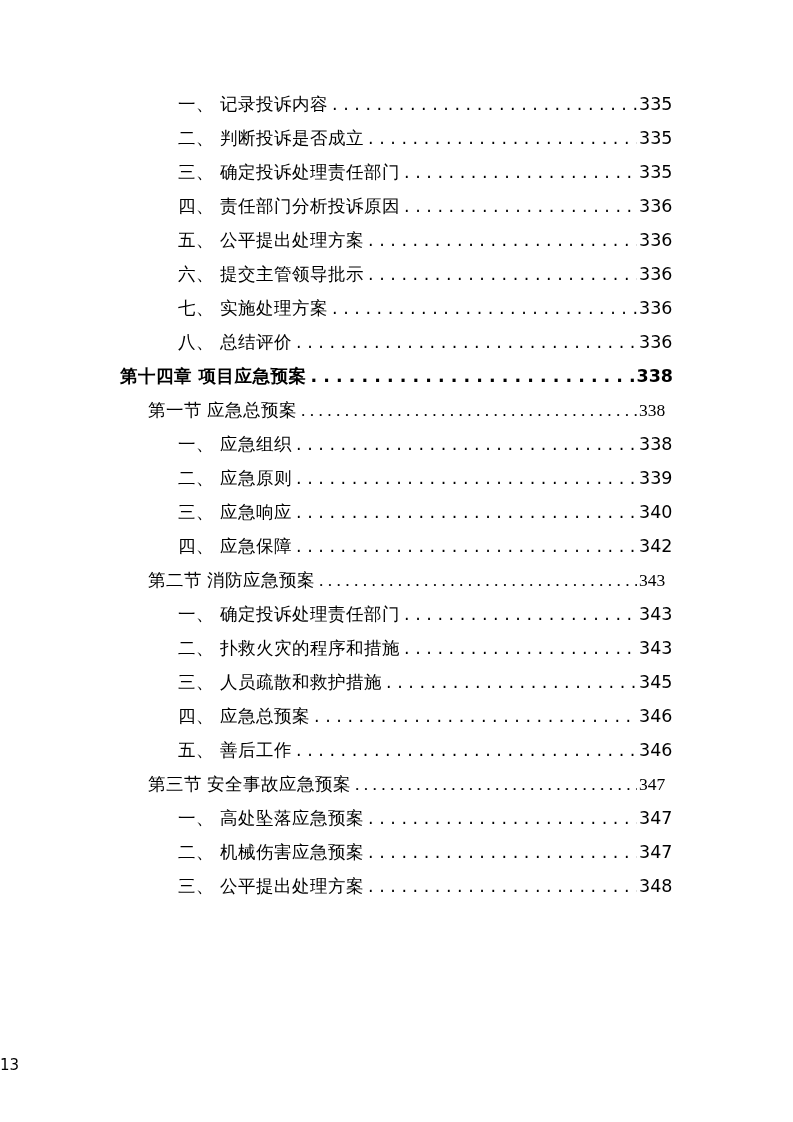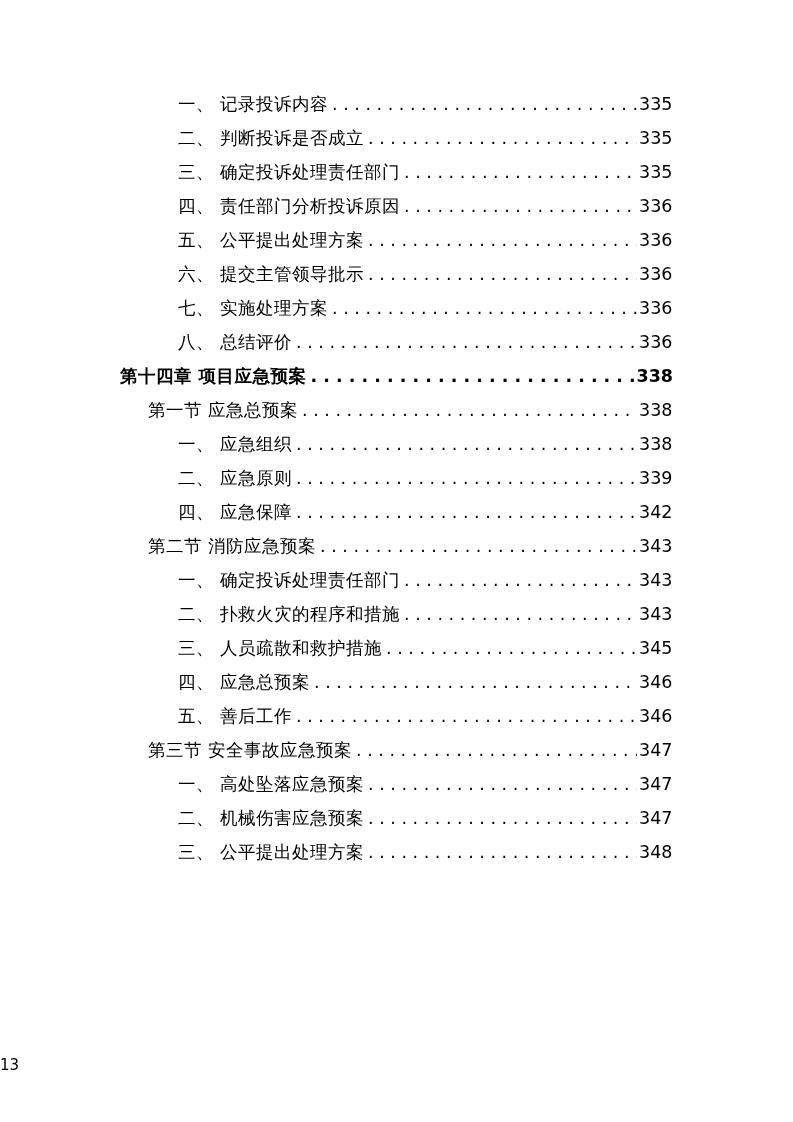--- a/index.html
+++ b/index.html
@@ -51,21 +51,21 @@
     display: block;
     white-space: nowrap;
   }
   .toc-entry .page-num {
     flex: 0 0 auto;
     min-width: 34px;
   }
 
   
   .lvl-chapter { padding-left: 0px; font-weight: bold; }
-  .lvl-section { padding-left: 28px; }
+  .lvl-section { padding-left: 28px; font-family: Liberation Serif, serif; }
   .lvl-item    { padding-left: 58px; }
 
   .lvl-chapter .page-num { font-weight: bold; }
 
   .folio {
     position: absolute;
     bottom: 48px;
     left: 0;
     width: 100%;
     text-align: left;
@@ -131,20 +131,25 @@
         <span class="label">一、 应急组织</span>
         <span class="leader"></span>
         <span class="page-num">338</span>
       </div>
       <div class="toc-entry lvl-item">
         <span class="label">二、 应急原则</span>
         <span class="leader"></span>
         <span class="page-num">339</span>
       </div>
       <div class="toc-entry lvl-item">
+        <span class="label">三、 应急响应</span>
+        <span class="leader"></span>
+        <span class="page-num">340</span>
+      </div>
+      <div class="toc-entry lvl-item">
         <span class="label">四、 应急保障</span>
         <span class="leader"></span>
         <span class="page-num">342</span>
       </div>
       <div class="toc-entry lvl-section">
         <span class="label">第二节  消防应急预案</span>
         <span class="leader"></span>
         <span class="page-num">343</span>
       </div>
       <div class="toc-entry lvl-item">

